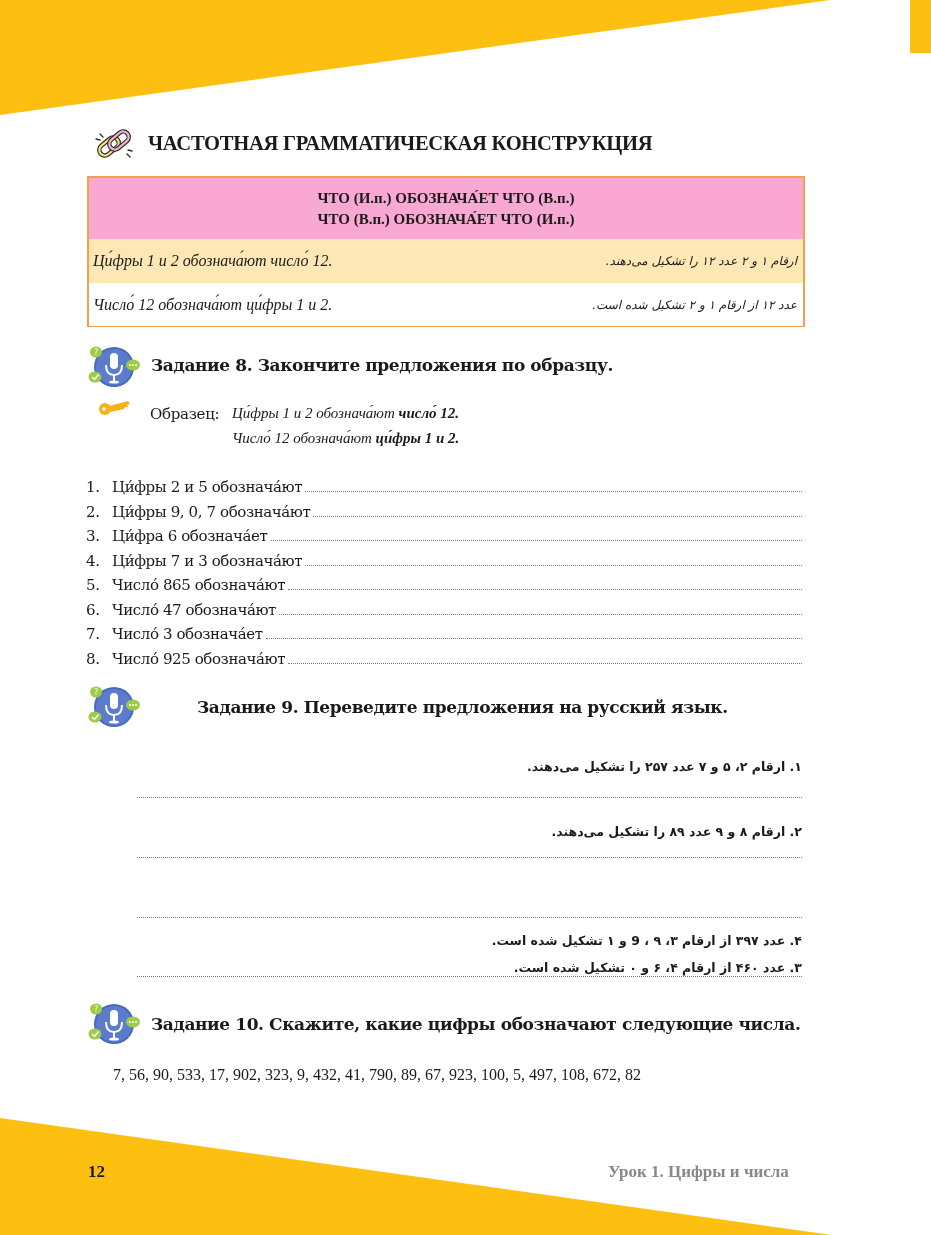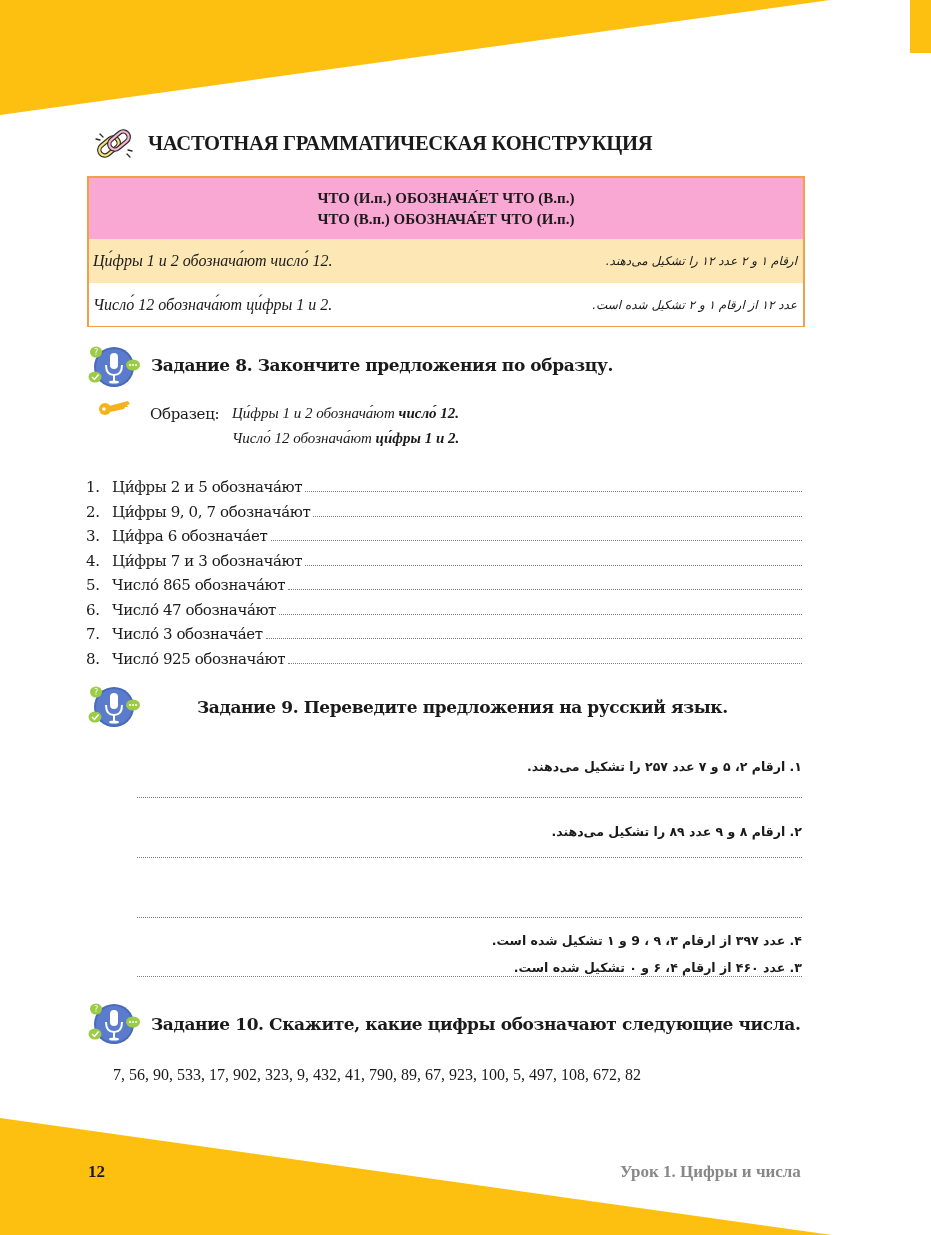--- a/index.html
+++ b/index.html
@@ -54,21 +54,21 @@
 
     
     .ex9-item { right: 129px; font-family: "DejaVu Sans", sans-serif; font-size: 12.5px; direction: rtl; white-space: nowrap; font-weight: bold; }
     .ex9-line { left: 137px; width: 665px; border-top: 1px dotted #7a7a7a; height: 0; }
 
     
     .ex10-numbers { left: 113px; top: 1066px; font-size: 16px; font-family: "Liberation Serif", serif; white-space: nowrap; }
 
     
     .page-number { left: 88px; top: 1162px; font-weight: bold; font-size: 17px; font-family: "Liberation Serif", serif; }
-    .running-title { left: 608px; top: 1162px; font-weight: bold; font-size: 17px; color: #888888; font-family: "Liberation Serif", serif; white-space: nowrap; margin-left: 12px; }
+    .running-title { left: 608px; top: 1162px; font-weight: bold; font-size: 17px; color: #888888; font-family: "Liberation Serif", serif; white-space: nowrap; }
   </style>
 </head>
 <body>
 
 <svg class="deco" viewBox="0 0 931 1235">
   <polygon points="0,0 830,0 0,115" fill="#fdc010"></polygon>
   <rect x="910" y="0" width="21" height="53" fill="#fdc010"></rect>
   <polygon points="0,1118 832,1235 0,1235" fill="#fdc010"></polygon>
 </svg>
 

